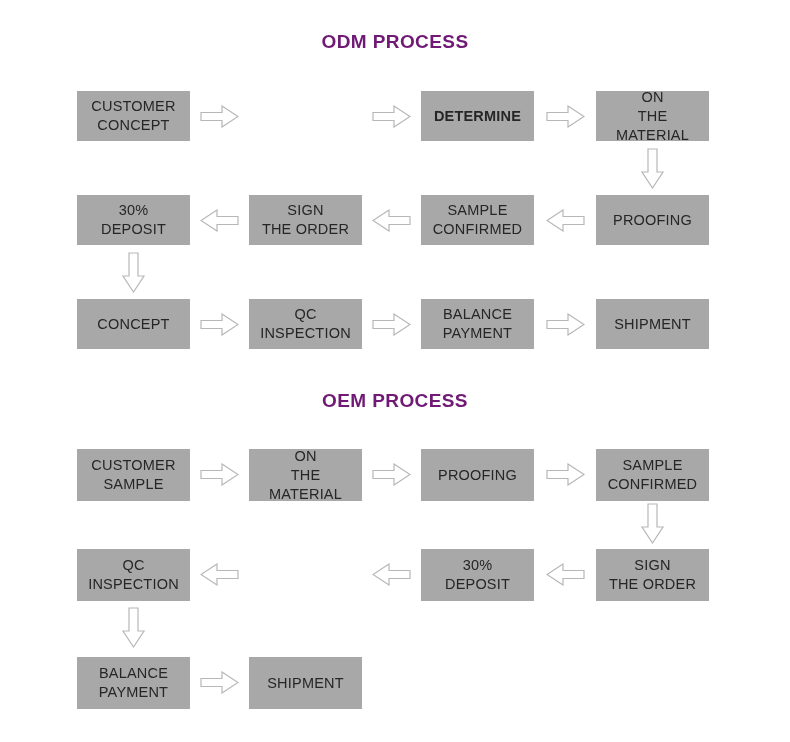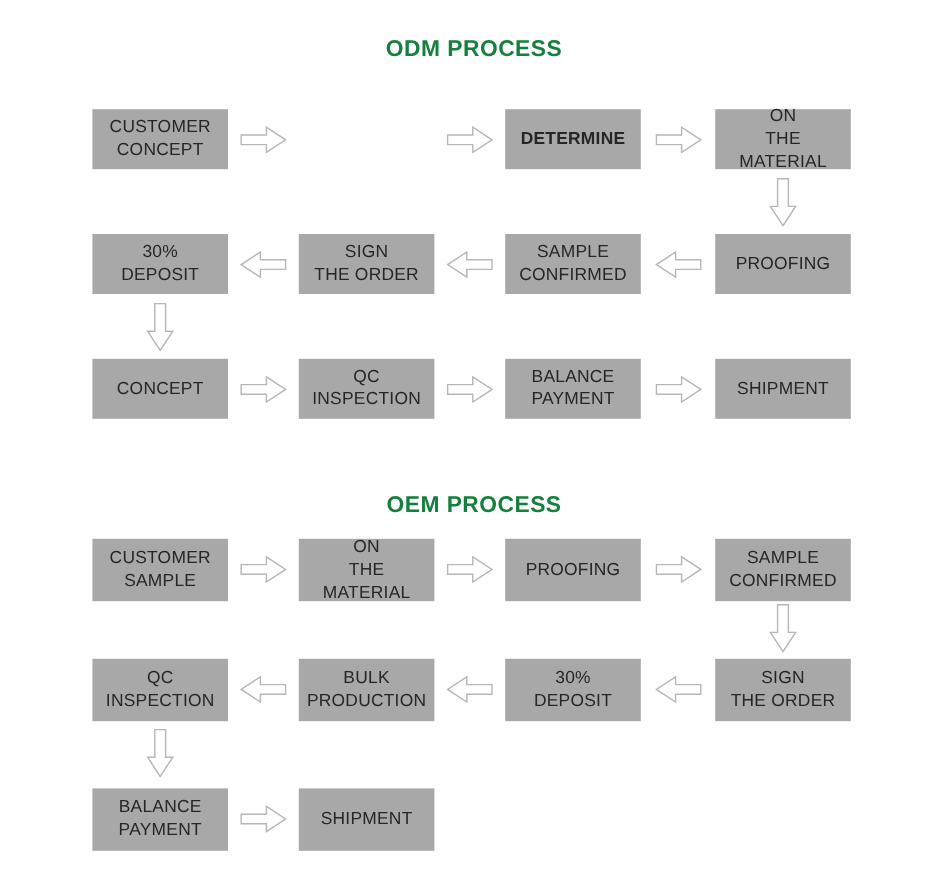--- a/index.html
+++ b/index.html
@@ -24,21 +24,21 @@
 
   
   .section-title {
     position: absolute;
     width: 790px;
     left: 0;
     text-align: center;
     font-size: 19px;
     font-weight: bold;
     letter-spacing: 0.4px;
-    color: #15803d;
+    color: #701a75;
   }
 
   
   .box {
     position: absolute;
     background: #a8a8a8;
     color: #262626;
     display: flex;
     align-items: center;
     justify-content: center;
@@ -159,21 +159,21 @@
 PAYMENT</div>
 
   <span class="arrow" style="left:546px; top:313px;">
     <svg width="39" height="23" viewBox="0 0 39 23">
       <polygon points="1,7.5 22,7.5 22,1 38,11.5 22,22 22,15.5 1,15.5"></polygon>
     </svg>
   </span>
 
   <div class="box" style="left:596px; top:299px; width:113px; height:50px;">SHIPMENT</div>
 
-  <div class="section-title" style="top:411px;">OEM PROCESS</div>
+  <div class="section-title" style="top:390px;">OEM PROCESS</div>
 
   <div class="box" style="left:77px; top:449px; width:113px; height:52px;">CUSTOMER
 SAMPLE</div>
 
   <span class="arrow" style="left:200px; top:463px;">
     <svg width="39" height="23" viewBox="0 0 39 23">
       <polygon points="1,7.5 22,7.5 22,1 38,11.5 22,22 22,15.5 1,15.5"></polygon>
     </svg>
   </span>
 
@@ -205,22 +205,20 @@
 
   <div class="box" style="left:77px; top:549px; width:113px; height:52px;">QC
 INSPECTION</div>
 
   <span class="arrow" style="left:200px; top:563px;">
     <svg width="39" height="23" viewBox="0 0 39 23">
       <polygon points="38,7.5 17,7.5 17,1 1,11.5 17,22 17,15.5 38,15.5"></polygon>
     </svg>
   </span>
 
-  <div class="box" style="left:249px; top:549px; width:113px; height:52px;">BULK
-PRODUCTION</div>
 
   <span class="arrow" style="left:372px; top:563px;">
     <svg width="39" height="23" viewBox="0 0 39 23">
       <polygon points="38,7.5 17,7.5 17,1 1,11.5 17,22 17,15.5 38,15.5"></polygon>
     </svg>
   </span>
 
   <div class="box" style="left:421px; top:549px; width:113px; height:52px;">30%
 DEPOSIT</div>
 

